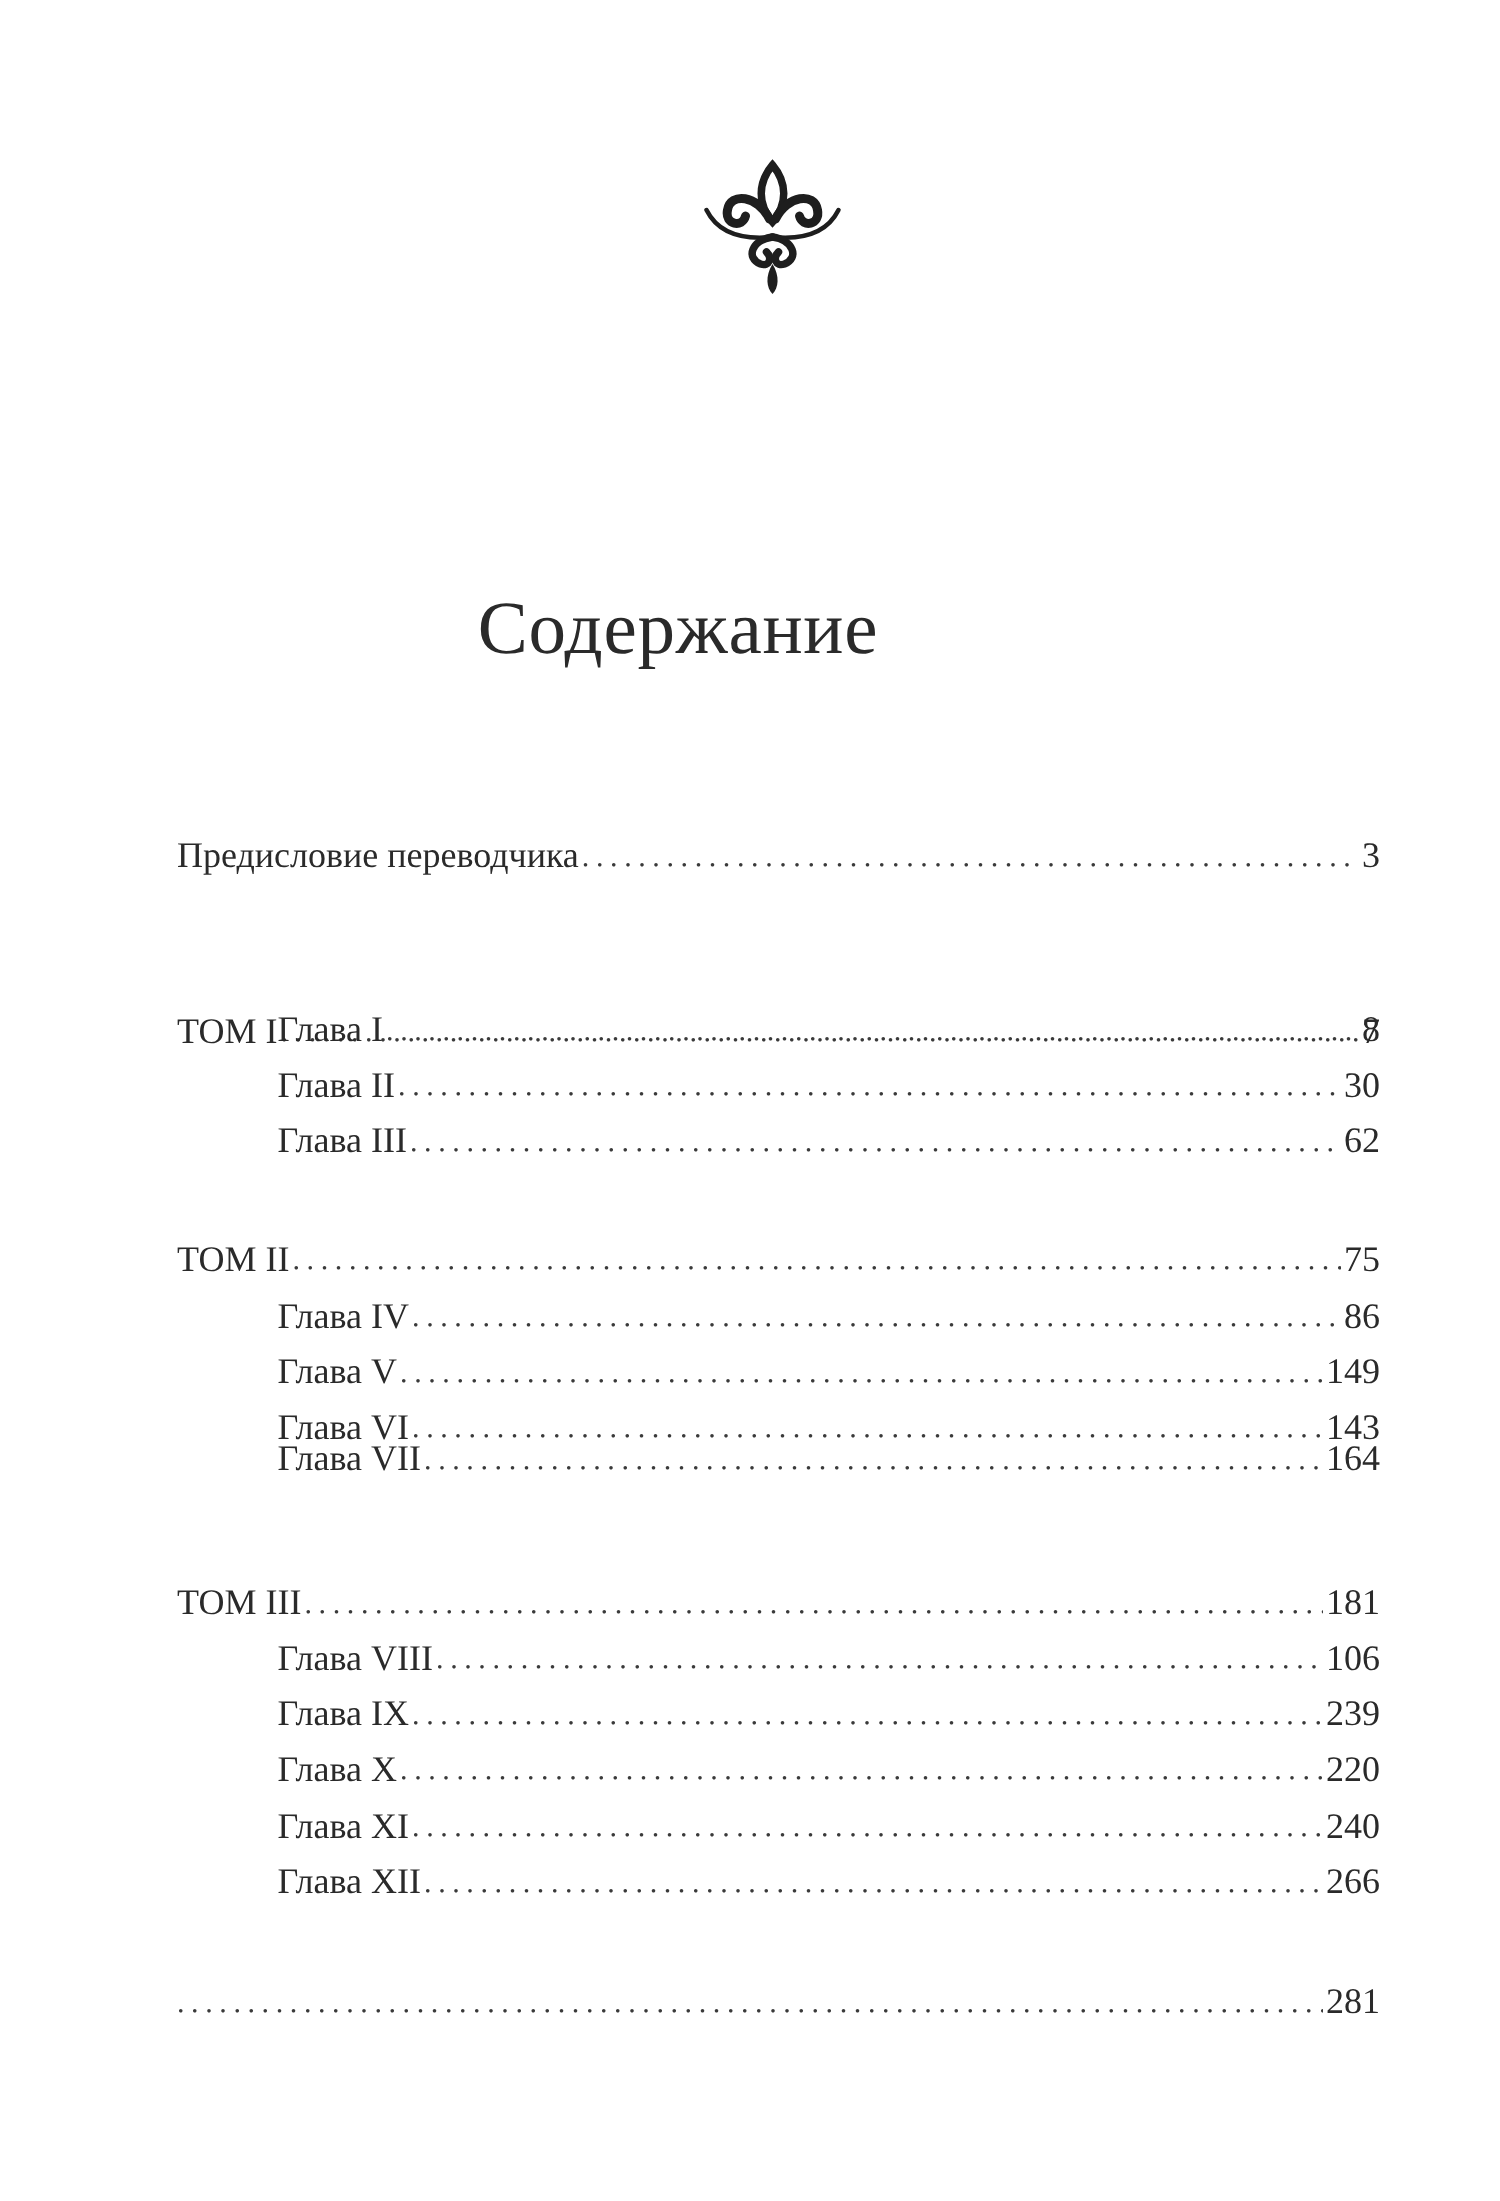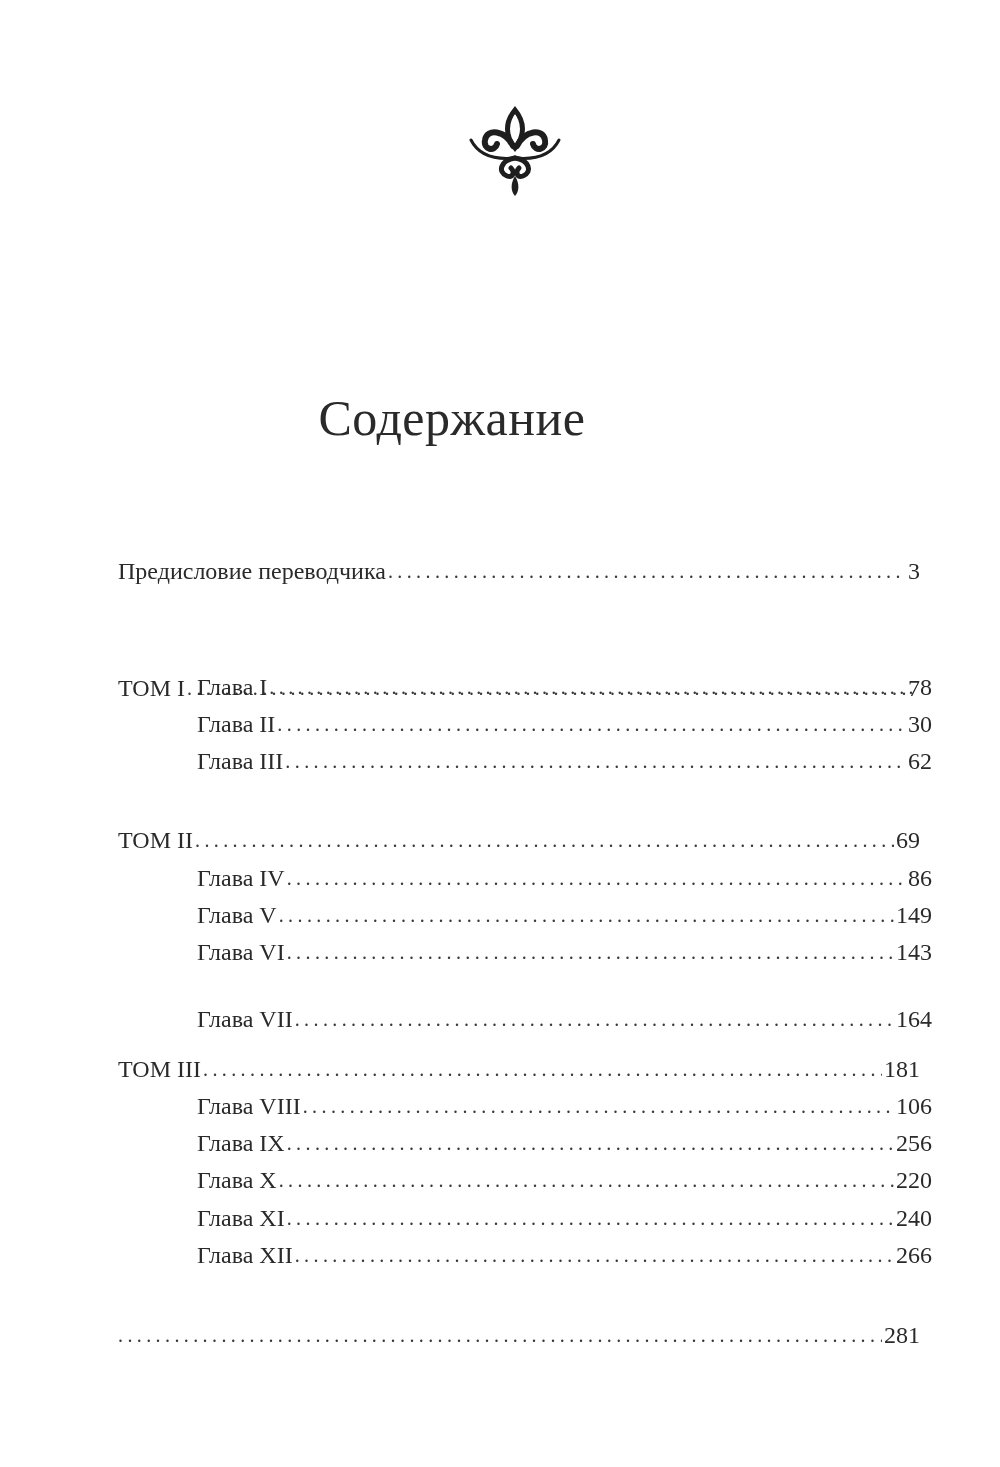--- a/index.html
+++ b/index.html
@@ -60,21 +60,21 @@
     }
     .toc-row .leader::before {
       content: "....................................................................................................................................................................................";
     }
     .toc-row .page {
       flex: 0 0 auto;
       padding-left: 2px;
       text-align: right;
     }
     .top-level { left: 0; width: 802px; }
-    .chapter { left: 67px; width: 735px; margin-left: 12px; }
+    .chapter { left: 67px; width: 735px; }
   </style>
 </head>
 <body>
 
 <div class="ornament">
   <svg width="100" height="100" viewBox="0 0 100 100" xmlns="http://www.w3.org/2000/svg">
     <g fill="none" stroke="#1e1e1e" stroke-linecap="round">
 
       <path d="M50 10 C40 22 40 36 50 48 C60 36 60 22 50 10 Z" stroke-width="5"></path>
 
@@ -120,57 +120,57 @@
   </div>
   <div class="toc-row chapter" style="top:746px">
     <span class="label">Глава III</span>
     <span class="leader"></span>
     <span class="page">62</span>
   </div>
 
   <div class="toc-row top-level" style="top:825px">
     <span class="label">ТОМ II</span>
     <span class="leader"></span>
-    <span class="page">69</span>
+    <span class="page">75</span>
   </div>
   <div class="toc-row chapter" style="top:863px">
     <span class="label">Глава IV</span>
     <span class="leader"></span>
     <span class="page">86</span>
   </div>
   <div class="toc-row chapter" style="top:900px">
     <span class="label">Глава V</span>
     <span class="leader"></span>
     <span class="page">149</span>
   </div>
   <div class="toc-row chapter" style="top:937px">
     <span class="label">Глава VI</span>
     <span class="leader"></span>
     <span class="page">143</span>
   </div>
-  <div class="toc-row chapter" style="top:1004px">
+  <div class="toc-row chapter" style="top:958px">
     <span class="label">Глава VII</span>
     <span class="leader"></span>
     <span class="page">164</span>
   </div>
 
   <div class="toc-row top-level" style="top:1054px">
     <span class="label">ТОМ III</span>
     <span class="leader"></span>
     <span class="page">181</span>
   </div>
   <div class="toc-row chapter" style="top:1091px">
     <span class="label">Глава VIII</span>
     <span class="leader"></span>
     <span class="page">106</span>
   </div>
   <div class="toc-row chapter" style="top:1128px">
     <span class="label">Глава IX</span>
     <span class="leader"></span>
-    <span class="page">256</span>
+    <span class="page">239</span>
   </div>
   <div class="toc-row chapter" style="top:1165px">
     <span class="label">Глава X</span>
     <span class="leader"></span>
     <span class="page">220</span>
   </div>
   <div class="toc-row chapter" style="top:1203px">
     <span class="label">Глава XI</span>
     <span class="leader"></span>
     <span class="page">240</span>

